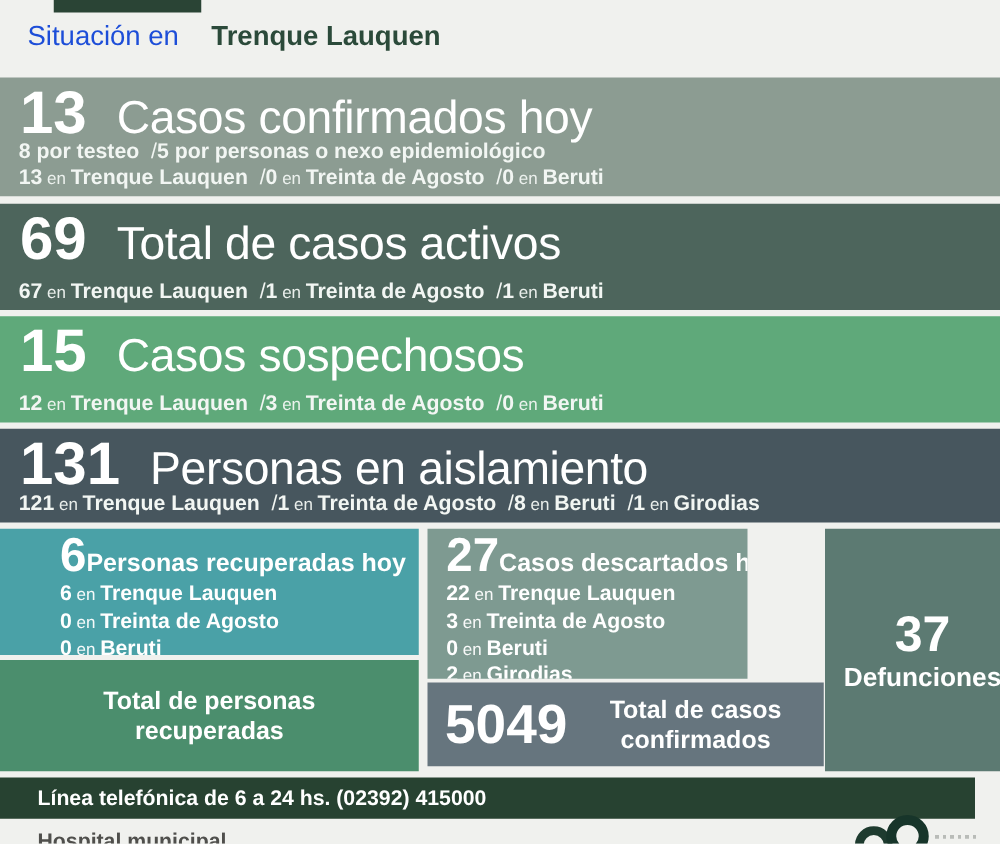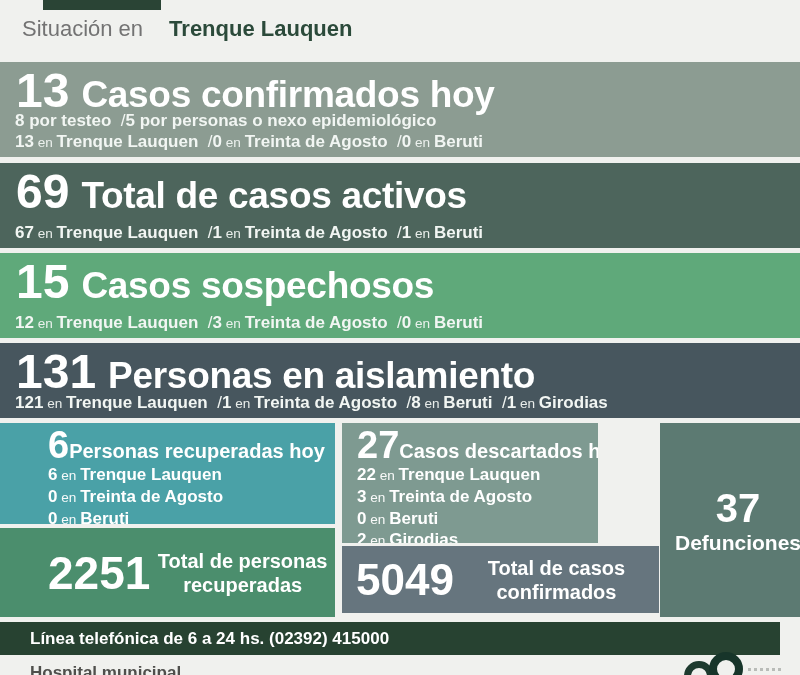--- a/index.html
+++ b/index.html
@@ -4,31 +4,31 @@
 <style>
   html,body{margin:0;padding:0;background:#F0F1EE;}
   #app{
     position:relative;width:800px;height:675px;background:#F0F1EE;
     overflow:hidden;font-family:"Liberation Sans",sans-serif;
     -webkit-font-smoothing:antialiased;
   }
   
   .top-accent{position:absolute;left:43px;top:0;width:118px;height:10px;background:#2A4435;}
   .header-line{position:absolute;left:22px;top:16px;font-size:22px;white-space:nowrap;}
-  .header-prefix{color:#737373;}
+  .header-prefix{color:#1d4ed8;}
   .header-loc{color:#2B4A3A;font-weight:700;margin-left:26px;}
   
   .band{position:absolute;left:0;width:800px;color:#fff;overflow:hidden;}
   #band-confirmed{top:62px;height:95px;background:#8C9C92;}
   #band-active{top:163px;height:85px;background:#4D655C;}
   #band-suspected{top:253px;height:85px;background:#5FA97A;}
   #band-isolation{top:343px;height:75px;background:#47565E;}
   .band-head{position:absolute;left:16px;top:4px;display:flex;align-items:baseline;white-space:nowrap;}
   .band-num{font-size:48px;font-weight:700;line-height:1.05;}
-  .band-title{font-size:37px;font-weight:700;margin-left:12px;letter-spacing:-0.3px;}
+  .band-title{font-size:37px;font-weight:400;margin-left:24px;letter-spacing:-0.3px;}
   .band-sub{position:absolute;left:15px;bottom:4px;color:#F2F6F3;white-space:nowrap;}
   .sub-line{font-size:17px;line-height:1.28;}
   
   .sg-b{font-weight:700;}
   .sg-r{font-weight:400;}
   .sg-s{font-weight:400;font-size:0.8em;opacity:0.95;}
   
   .card{position:absolute;color:#fff;overflow:hidden;box-sizing:border-box;}
   #card-rec{left:0;top:423px;width:335px;height:101px;background:#4AA1A7;}
   #card-rec-total{left:0;top:528px;width:335px;height:89px;background:#4B8E6D;display:flex;align-items:center;}
@@ -135,21 +135,20 @@
       <div class="sub-line"><span class="sg-b">2</span><span class="sg-s"> en </span><span class="sg-b">Girodias</span></div>
     </div>
   </section>
 
   <section class="card" id="card-deaths">
     <div class="deaths-num">37</div>
     <div class="deaths-label">Defunciones</div>
   </section>
 
   <section class="card" id="card-rec-total">
-    <span class="total-num">2251</span>
     <div class="total-label">
       <div>Total de personas</div>
       <div>recuperadas</div>
     </div>
   </section>
 
   <section class="card" id="card-disc-total">
     <span class="total-num">5049</span>
     <div class="total-label">
       <div>Total de casos</div>

